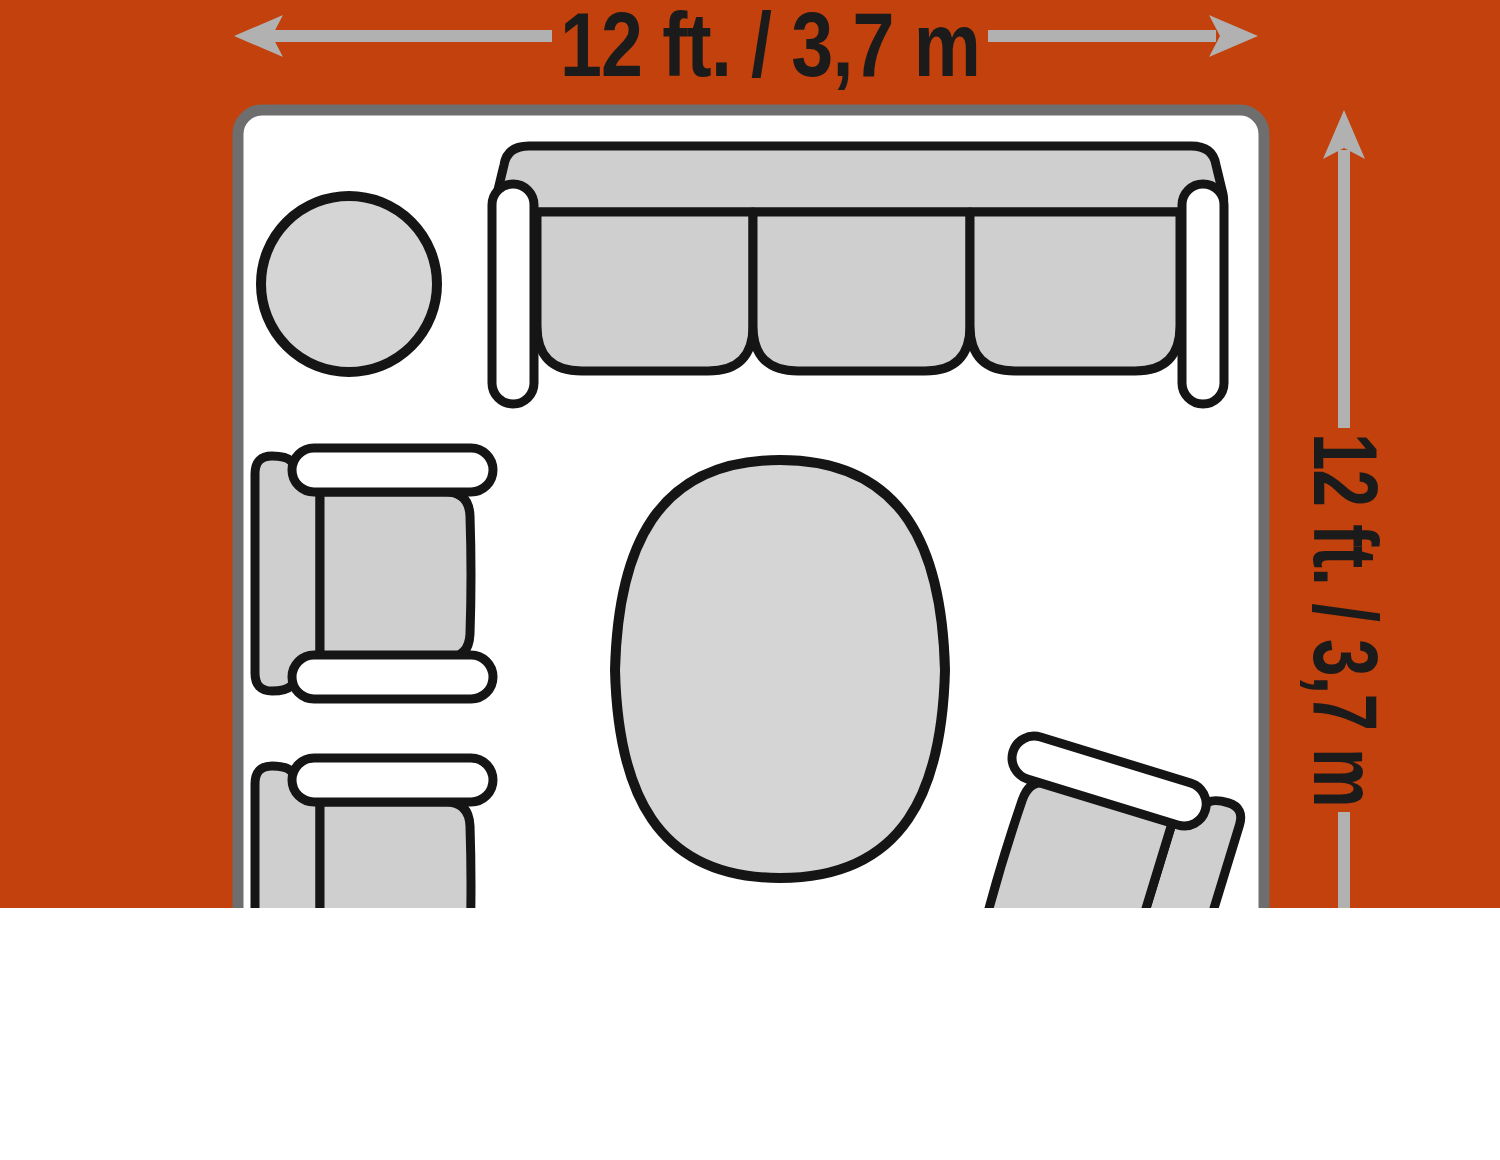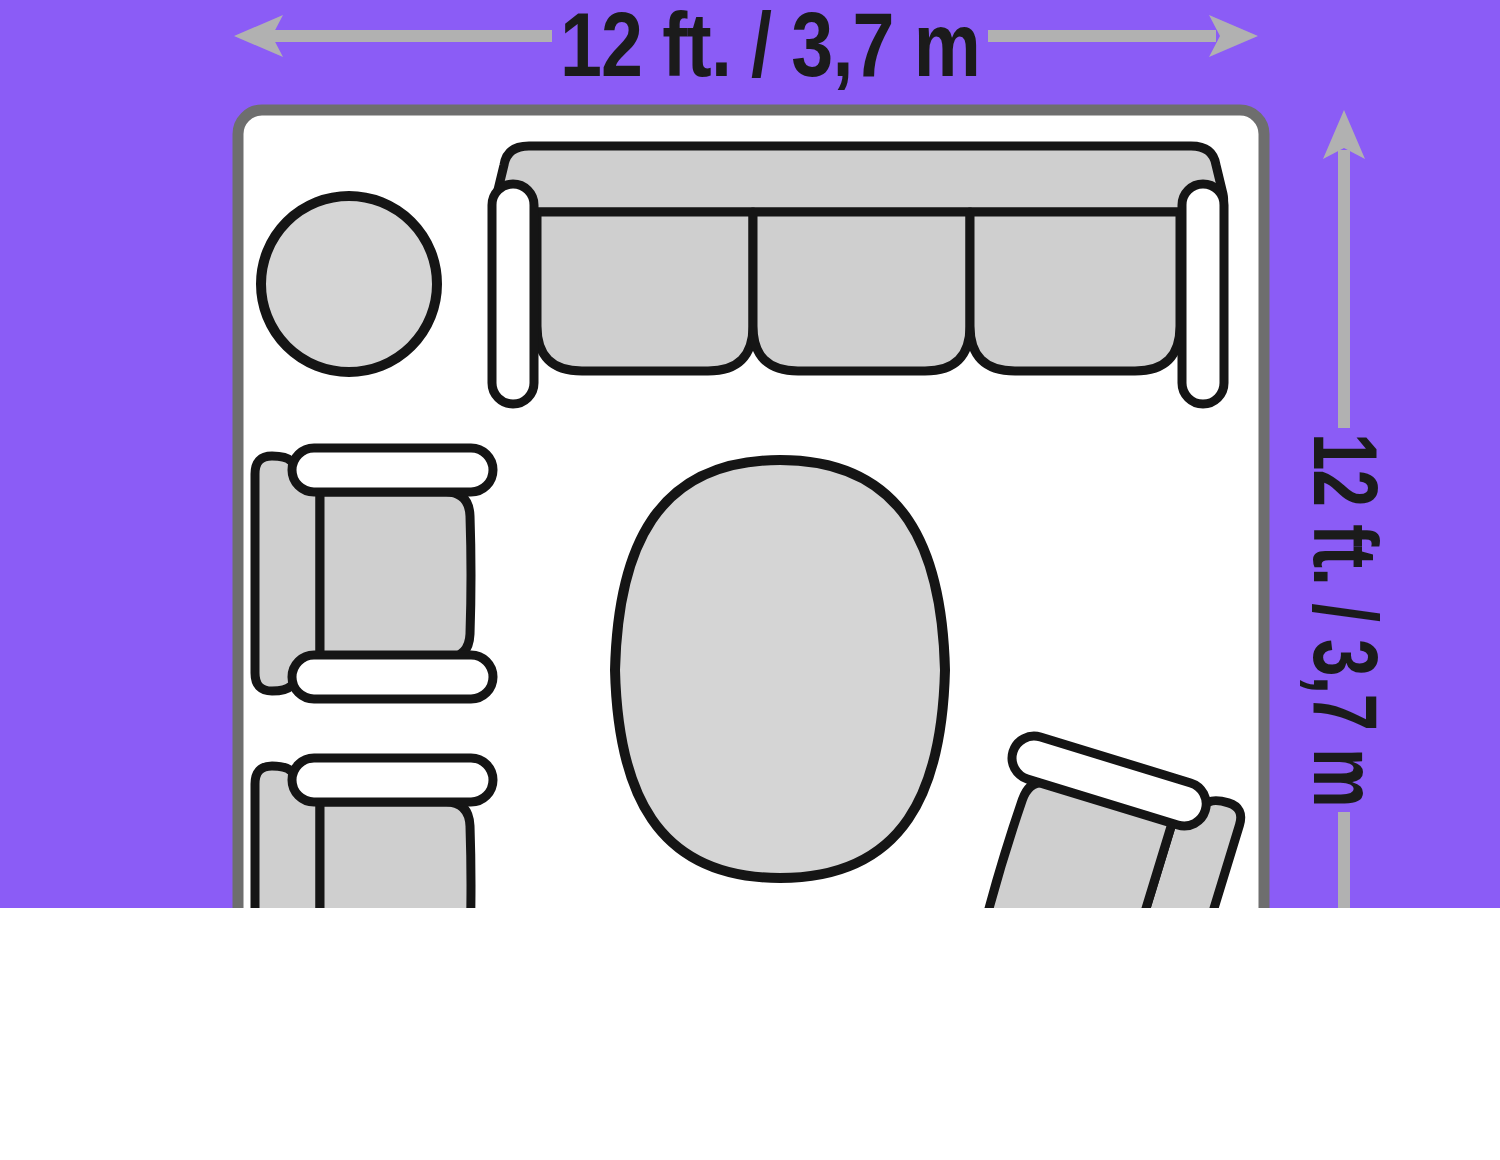--- a/index.html
+++ b/index.html
@@ -1,16 +1,16 @@
 <!DOCTYPE html>
 <html><head>
 <meta charset="utf-8">
 <style>
   html,body{margin:0;padding:0;background:#ffffff;}
-  .stage{position:relative;width:1500px;height:908px;background:#8b5cf6;overflow:hidden;
+  .stage{position:relative;width:1500px;height:908px;background:#c2410c;overflow:hidden;
          font-family:"Liberation Sans", sans-serif;}
   svg{display:block;}
   .wall{fill:#ffffff;stroke:#6e6e6e;stroke-width:11;}
   .opening{fill:#ffffff;stroke:none;}
   .arrow-line{stroke:#b1b1b1;stroke-width:12;fill:none;}
   .arrow-head{fill:#b1b1b1;stroke:none;}
   .dim-text{fill:#1b1b1b;font-weight:bold;font-size:90px;letter-spacing:-1px;}
   .uph{fill:#cfcfcf;stroke:#151515;stroke-width:9;stroke-linejoin:round;}
   .armrest{fill:#ffffff;stroke:#151515;stroke-width:9;stroke-linejoin:round;}
   .tablefill{fill:#d5d5d5;stroke:#151515;stroke-width:10;stroke-linejoin:round;}

